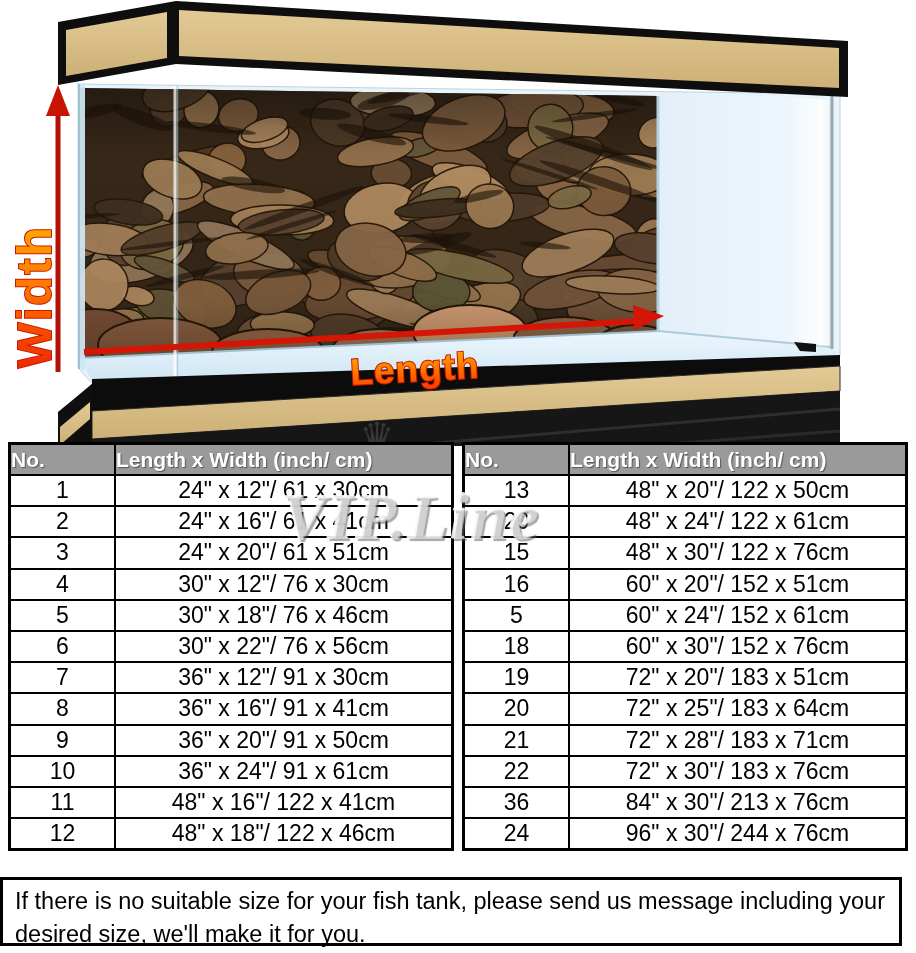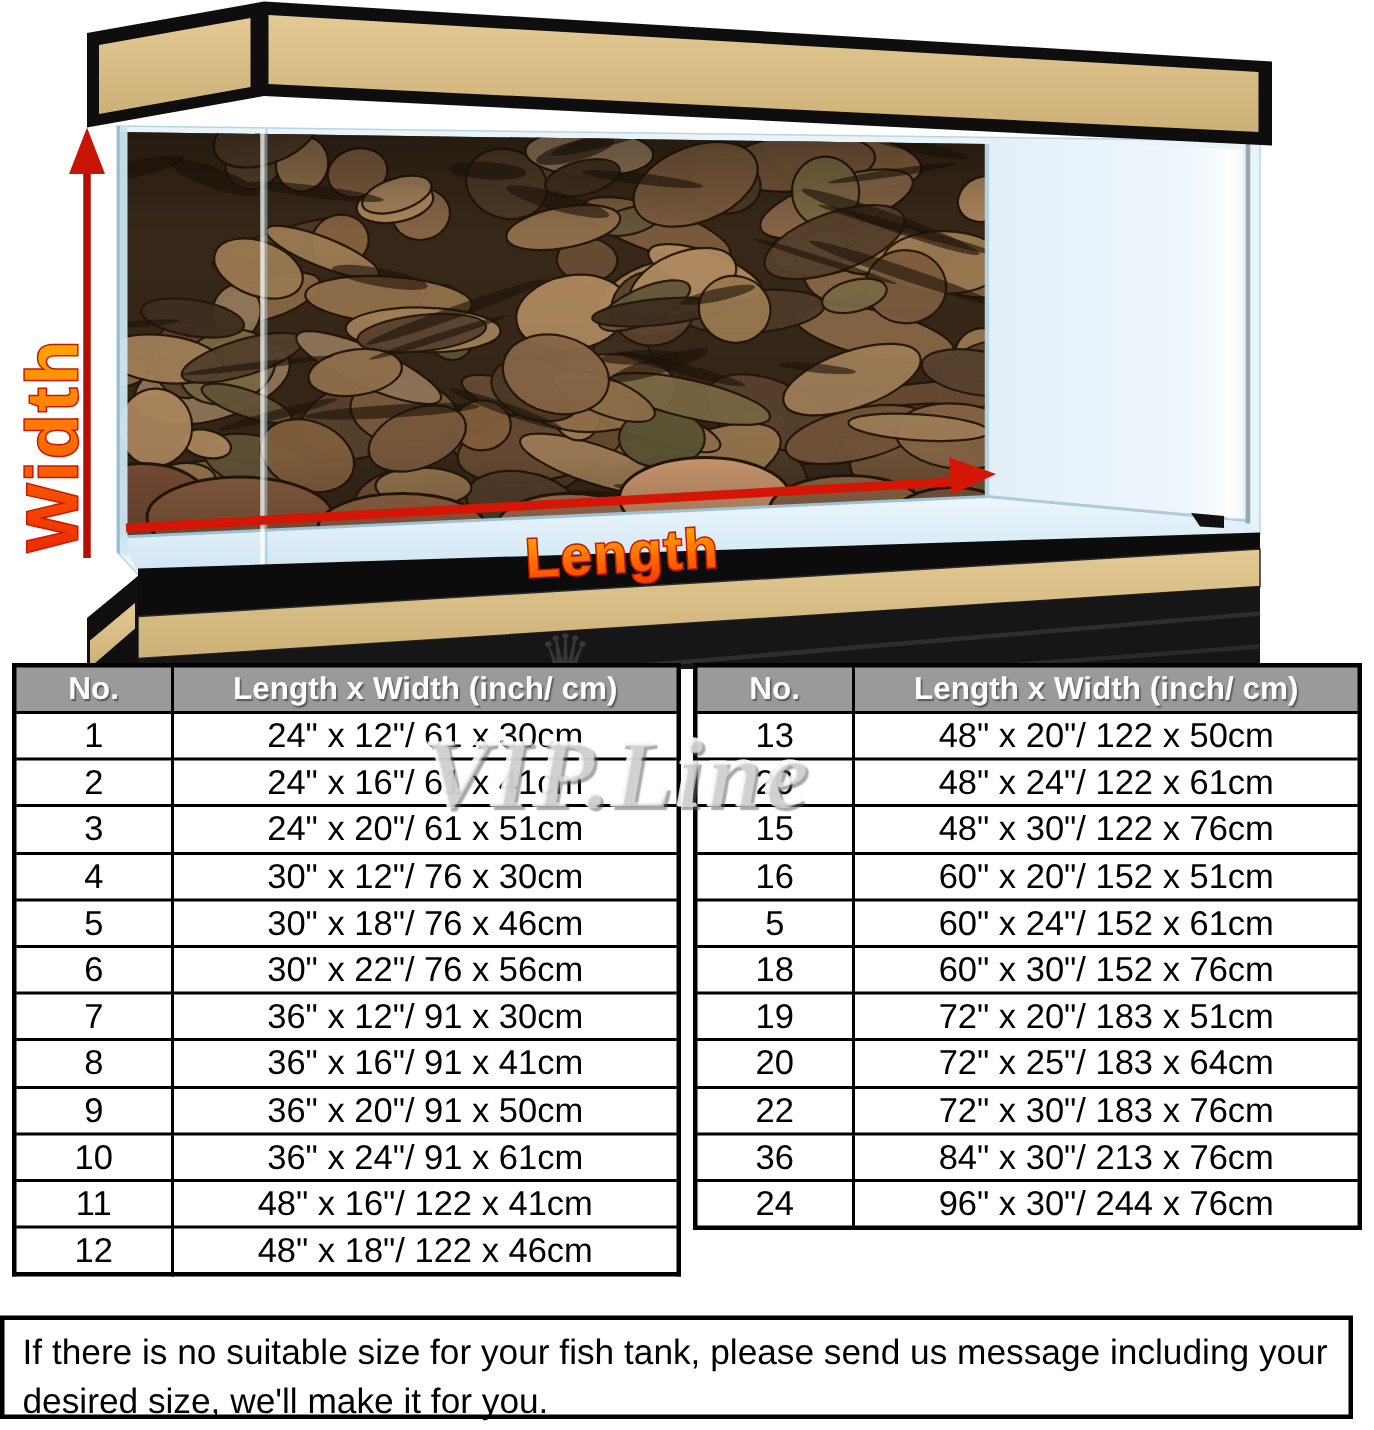--- a/index.html
+++ b/index.html
@@ -5,21 +5,21 @@
   html,body{margin:0;padding:0;background:#ffffff;}
   #stage{position:relative;width:916px;height:953px;background:#fff;overflow:hidden;
          font-family:"Liberation Sans","DejaVu Sans",sans-serif;}
   
   #aq{position:absolute;left:0;top:0;width:916px;height:446px;}
   
   .size-table{position:absolute;top:442px;width:446px;border-collapse:collapse;
               border:3px solid #000;table-layout:fixed;background:#fff;}
   .size-table th{background:#9a9a9a;color:#ffffff;font-size:21px;font-weight:bold;
                  text-shadow:1px 1px 1px rgba(0,0,0,.45);border:2px solid #000;
-                 height:29px;padding:0;text-align:center;}
+                 height:29px;padding:0;text-align:left;}
   .size-table td{border:2px solid #000;font-size:23px;color:#000;height:29.2px;
                  padding:0;text-align:center;white-space:nowrap;}
   .col-no{width:103px;}
   #table-left{left:8px;}
   #table-right{left:462px;}
   
   #wm{position:absolute;left:282px;top:479px;z-index:6;pointer-events:none;
       font-family:"Liberation Serif","DejaVu Serif",serif;font-style:italic;font-weight:bold;
       font-size:66px;letter-spacing:2px;color:rgba(244,244,244,0.55);
       text-shadow:2px 2px 1px rgba(95,95,95,0.55),-1px -1px 0 rgba(255,255,255,0.85);}
@@ -379,20 +379,24 @@
         </tr>
         <tr>
           <td class="col-no">19</td>
           <td>72" x 20"/ 183 x 51cm</td>
         </tr>
         <tr>
           <td class="col-no">20</td>
           <td>72" x 25"/ 183 x 64cm</td>
         </tr>
         <tr>
+          <td class="col-no">21</td>
+          <td>72" x 28"/ 183 x 71cm</td>
+        </tr>
+        <tr>
           <td class="col-no">22</td>
           <td>72" x 30"/ 183 x 76cm</td>
         </tr>
         <tr>
           <td class="col-no">36</td>
           <td>84" x 30"/ 213 x 76cm</td>
         </tr>
         <tr>
           <td class="col-no">24</td>
           <td>96" x 30"/ 244 x 76cm</td>

